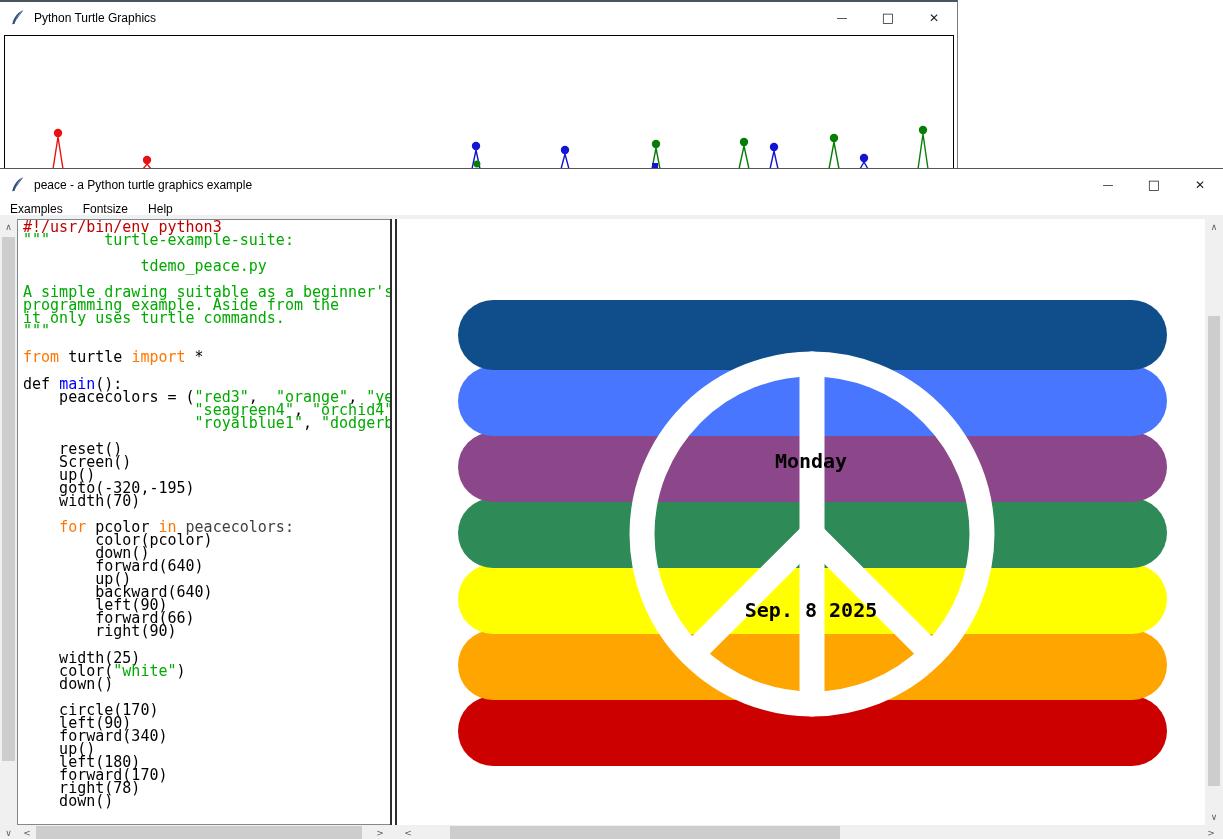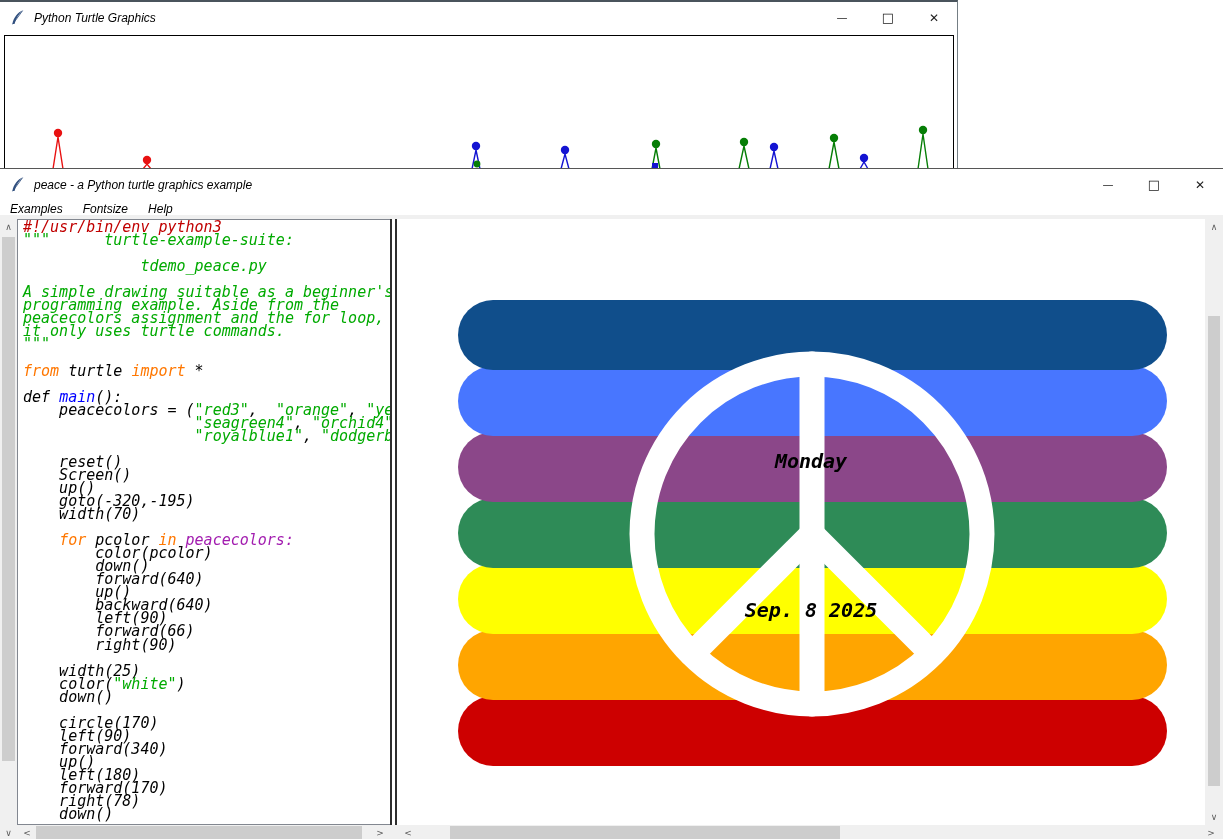--- a/index.html
+++ b/index.html
@@ -1,17 +1,17 @@
 <!DOCTYPE html>
 <html><head>
 <meta charset="utf-8">
 <style>
   *{margin:0;padding:0;box-sizing:border-box;}
   html,body{width:1223px;height:839px;overflow:hidden;background:#fff;font-family:"Liberation Sans",sans-serif;}
-  #desktop{position:relative;width:1223px;height:839px;background:#fff;font-style:italic;}
+  #desktop{position:relative;width:1223px;height:839px;background:#fff;}
   .window{position:absolute;background:#fff;}
 
   
   #turtle-window{left:0;top:0;width:958px;height:839px;border-top:2px solid #4a545c;border-right:1px solid #747e84;}
   .titlebar{display:flex;align-items:center;height:31px;background:#fff;position:relative;}
   .tb-icon{margin-left:9px;width:17px;height:17px;flex:0 0 auto;}
   .tb-title{margin-left:8px;font-size:12px;color:#000;white-space:nowrap;}
   .tb-controls{margin-left:auto;display:flex;height:100%;}
   .tb-btn{width:46px;height:100%;display:flex;align-items:center;justify-content:center;font-size:11px;color:#1b1b1b;font-family:"DejaVu Sans",sans-serif;cursor:default;}
   .tb-btn.max{font-size:13px;}
@@ -157,38 +157,37 @@
 
       <div id="code-pane">
         <div id="code-text">
             <div class="cl"><span style="color: rgb(192, 0, 0);">#!/usr/bin/env python3</span></div>
             <div class="cl"><span style="color: rgb(0, 170, 0);">"""      turtle-example-suite:</span></div>
             <div class="cl">&nbsp;</div>
             <div class="cl"><span style="color: rgb(0, 170, 0);">             tdemo_peace.py</span></div>
             <div class="cl">&nbsp;</div>
             <div class="cl"><span style="color: rgb(0, 170, 0);">A simple drawing suitable as a beginner's</span></div>
             <div class="cl"><span style="color: rgb(0, 170, 0);">programming example. Aside from the</span></div>
-            <div class="cl"><span style="color: rgb(0, 170, 0);">peacecolors assignment and the for loop,</span></div>
             <div class="cl"><span style="color: rgb(0, 170, 0);">it only uses turtle commands.</span></div>
             <div class="cl"><span style="color: rgb(0, 170, 0);">"""</span></div>
             <div class="cl">&nbsp;</div>
             <div class="cl"><span style="color: rgb(255, 119, 0);">from</span><span style="color: rgb(0, 0, 0);"> turtle </span><span style="color: rgb(255, 119, 0);">import</span><span style="color: rgb(0, 0, 0);"> *</span></div>
             <div class="cl">&nbsp;</div>
             <div class="cl"><span style="color: #000000;">def</span><span style="color: rgb(0, 0, 0);"> </span><span style="color: rgb(0, 0, 255);">main</span><span style="color: rgb(0, 0, 0);">():</span></div>
             <div class="cl"><span style="color: rgb(0, 0, 0);">    peacecolors = (</span><span style="color: rgb(0, 170, 0);">"red3"</span><span style="color: rgb(0, 0, 0);">,  </span><span style="color: rgb(0, 170, 0);">"orange"</span><span style="color: rgb(0, 0, 0);">, </span><span style="color: rgb(0, 170, 0);">"yellow</span></div>
             <div class="cl"><span style="color: rgb(0, 0, 0);">                   </span><span style="color: rgb(0, 170, 0);">"seagreen4"</span><span style="color: rgb(0, 0, 0);">, </span><span style="color: rgb(0, 170, 0);">"orchid4"</span><span style="color: rgb(0, 0, 0);">,</span></div>
             <div class="cl"><span style="color: rgb(0, 0, 0);">                   </span><span style="color: rgb(0, 170, 0);">"royalblue1"</span><span style="color: rgb(0, 0, 0);">, </span><span style="color: rgb(0, 170, 0);">"dodgerblue4</span></div>
             <div class="cl">&nbsp;</div>
             <div class="cl"><span style="color: rgb(0, 0, 0);">    reset()</span></div>
             <div class="cl"><span style="color: rgb(0, 0, 0);">    Screen()</span></div>
             <div class="cl"><span style="color: rgb(0, 0, 0);">    up()</span></div>
             <div class="cl"><span style="color: rgb(0, 0, 0);">    goto(-320,-195)</span></div>
             <div class="cl"><span style="color: rgb(0, 0, 0);">    width(70)</span></div>
             <div class="cl">&nbsp;</div>
-            <div class="cl"><span style="color: rgb(0, 0, 0);">    </span><span style="color: rgb(255, 119, 0);">for</span><span style="color: rgb(0, 0, 0); text-align: right;"> pcolor </span><span style="color: rgb(255, 119, 0);">in</span><span style="color: #a21caf;"> peacecolors:</span></div>
+            <div class="cl"><span style="color: rgb(0, 0, 0);">    </span><span style="color: rgb(255, 119, 0);">for</span><span style="color: rgb(0, 0, 0); text-align: right;"> pcolor </span><span style="color: rgb(255, 119, 0);">in</span><span style="color: #404040;"> peacecolors:</span></div>
             <div class="cl"><span style="color: rgb(0, 0, 0);">        color(pcolor)</span></div>
             <div class="cl"><span style="color: rgb(0, 0, 0);">        down()</span></div>
             <div class="cl"><span style="color: rgb(0, 0, 0);">        forward(640)</span></div>
             <div class="cl"><span style="color: rgb(0, 0, 0);">        up()</span></div>
             <div class="cl"><span style="color: rgb(0, 0, 0);">        backward(640)</span></div>
             <div class="cl"><span style="color: rgb(0, 0, 0);">        left(90)</span></div>
             <div class="cl"><span style="color: rgb(0, 0, 0);">        forward(66)</span></div>
             <div class="cl"><span style="color: rgb(0, 0, 0);">        right(90)</span></div>
             <div class="cl">&nbsp;</div>
             <div class="cl"><span style="color: rgb(0, 0, 0);">    width(25)</span></div>

